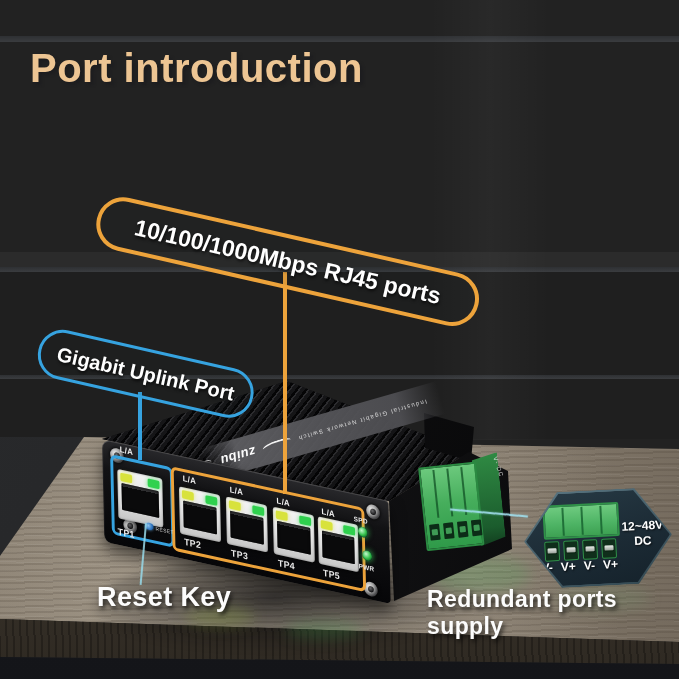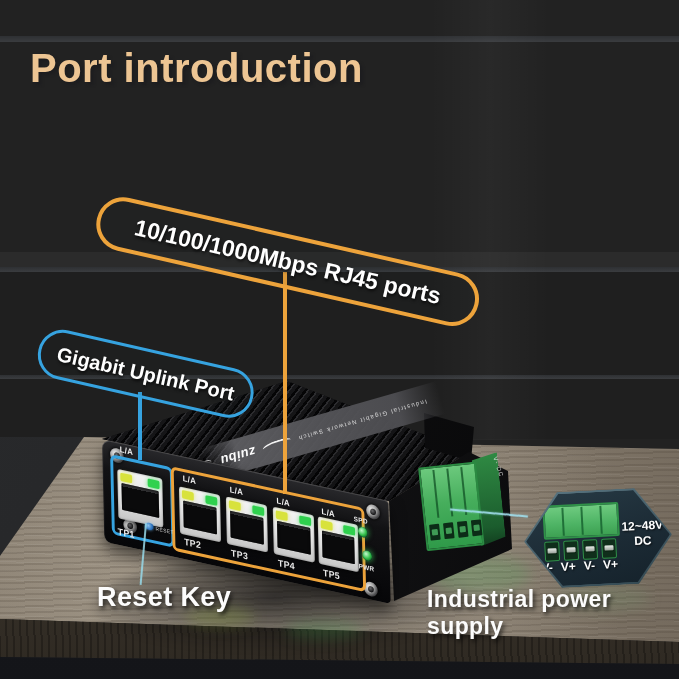--- a/index.html
+++ b/index.html
@@ -284,15 +284,15 @@
         <span>V-</span>
         <span>V+</span>
         <span>V-</span>
         <span>V+</span>
       </div>
     </div>
   </div>
 
   <div class="caption" style="left:97px;top:582px;font-size:27px;">Reset Key</div>
   <div class="caption" style="left:30px;top:46px;font-size:40px;color:#edc593;letter-spacing:0.5px;text-shadow:3px 3px 3px rgba(25,25,30,0.55);">Port introduction</div>
-  <div class="caption" style="left:427px;top:586px;font-size:23px;">Industrial power supply</div>
+  <div class="caption" style="left:427px;top:586px;font-size:23px;">Redundant ports supply</div>
 
 </div>
 
 </body></html>

